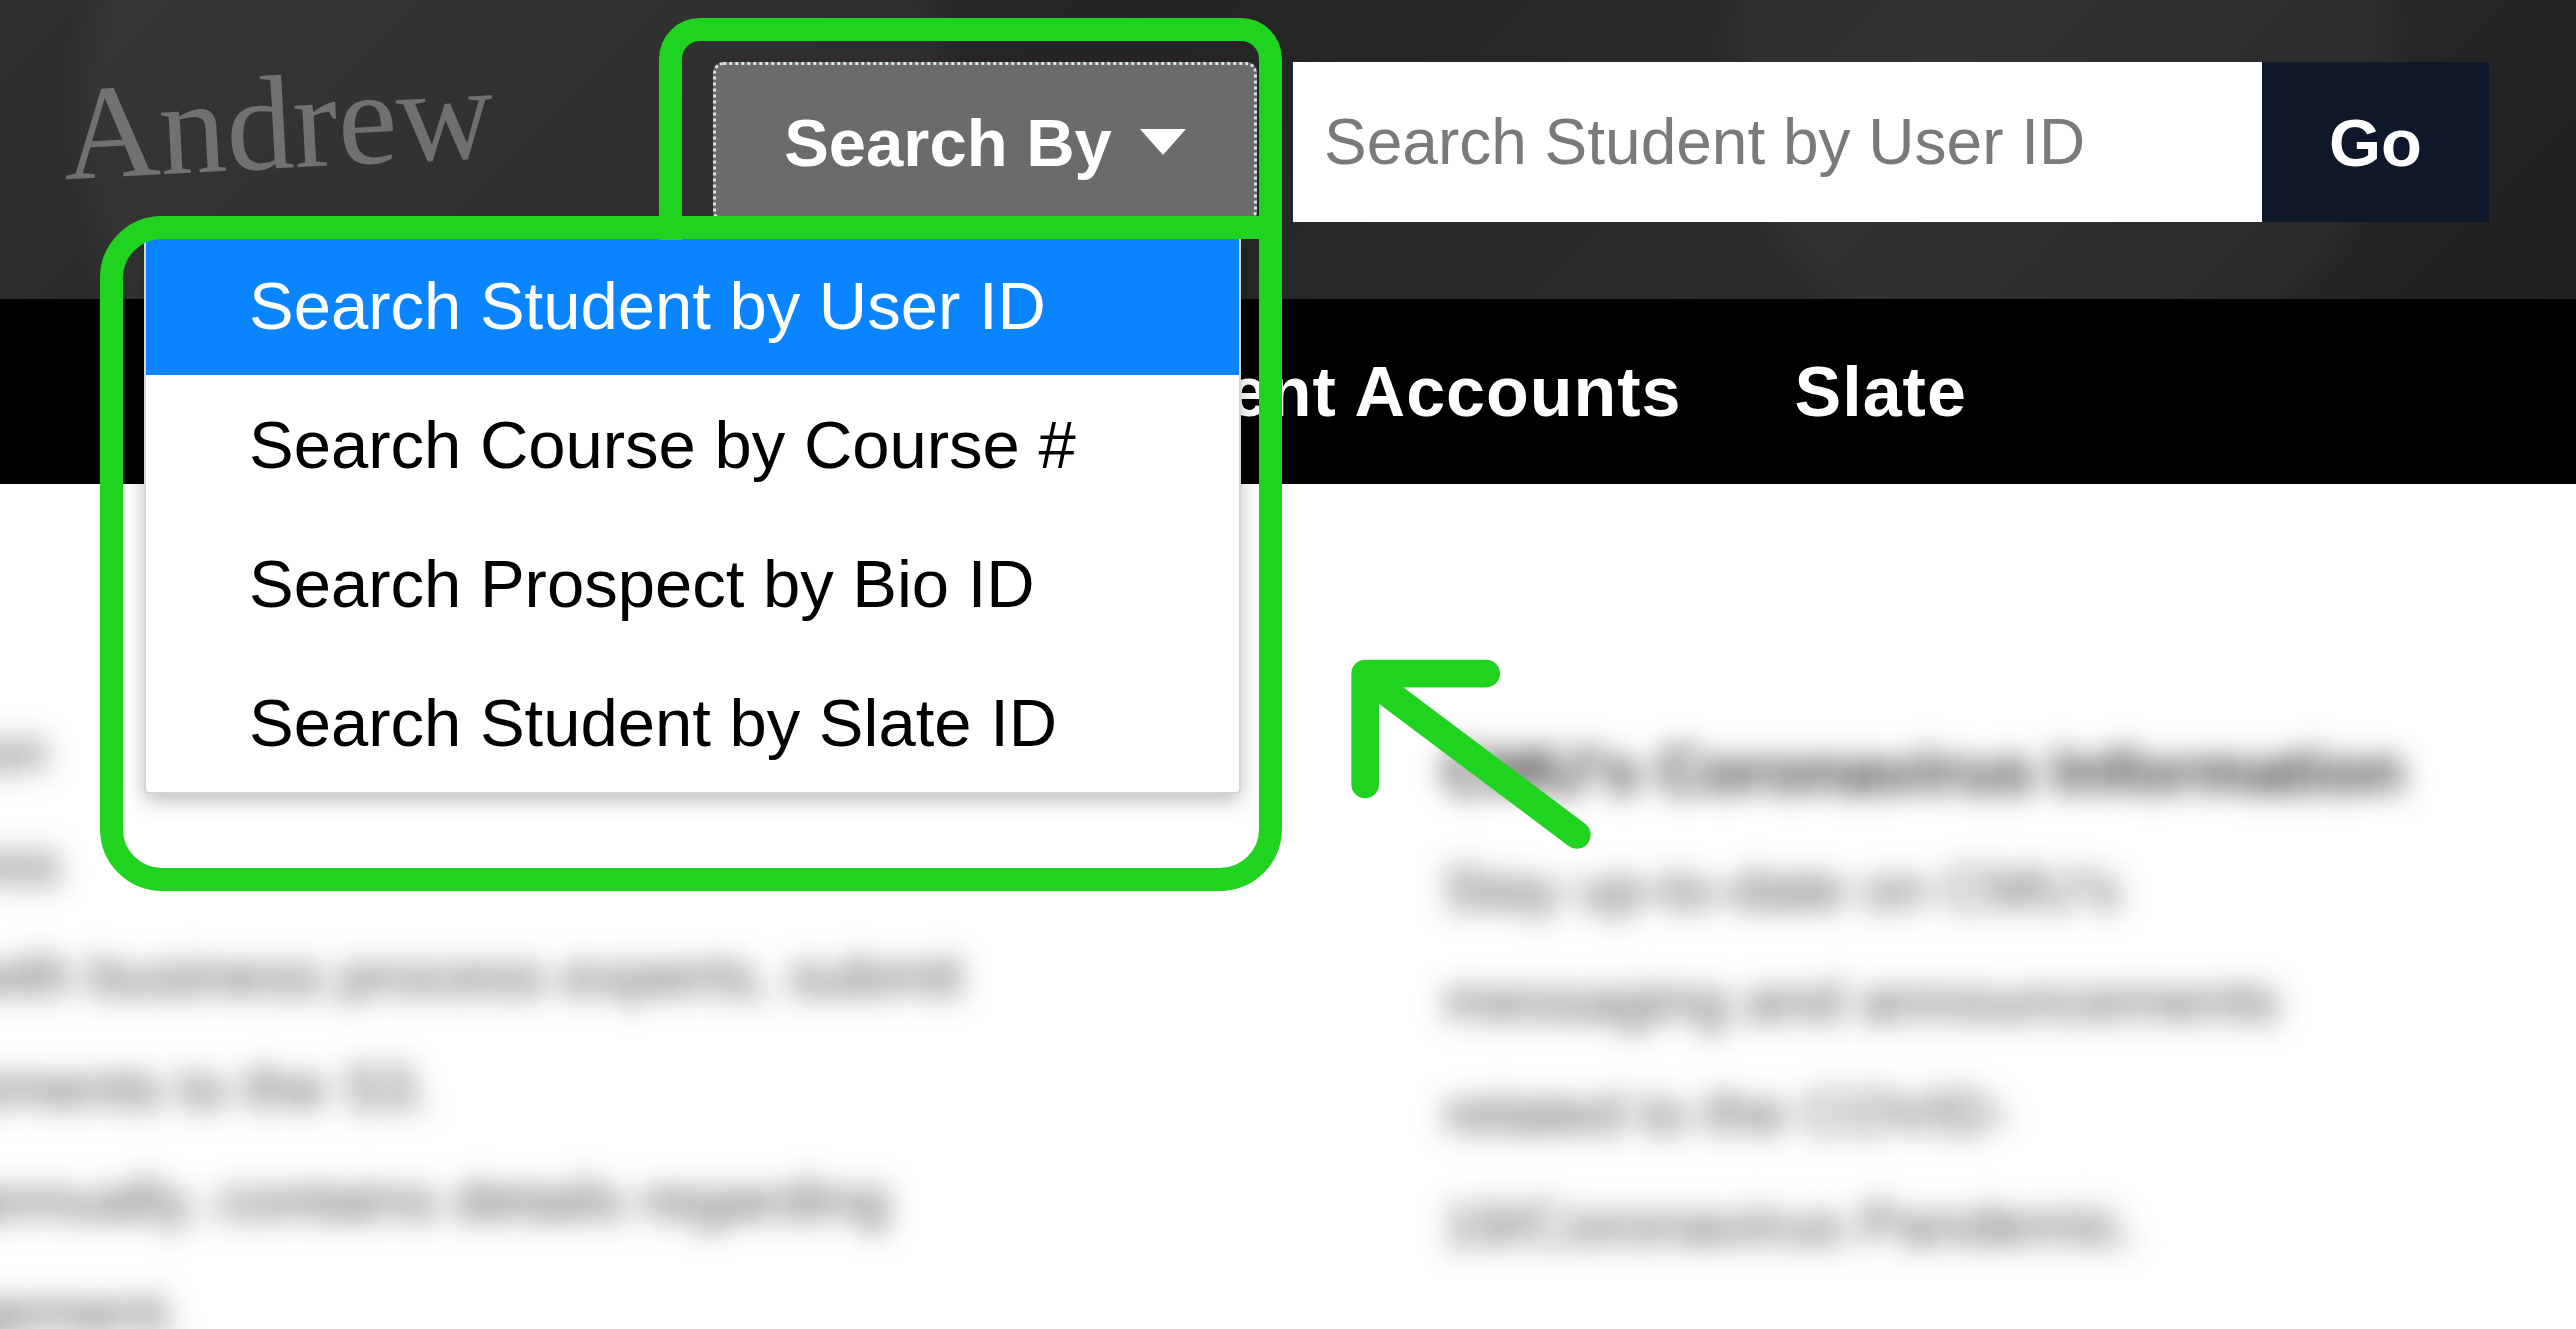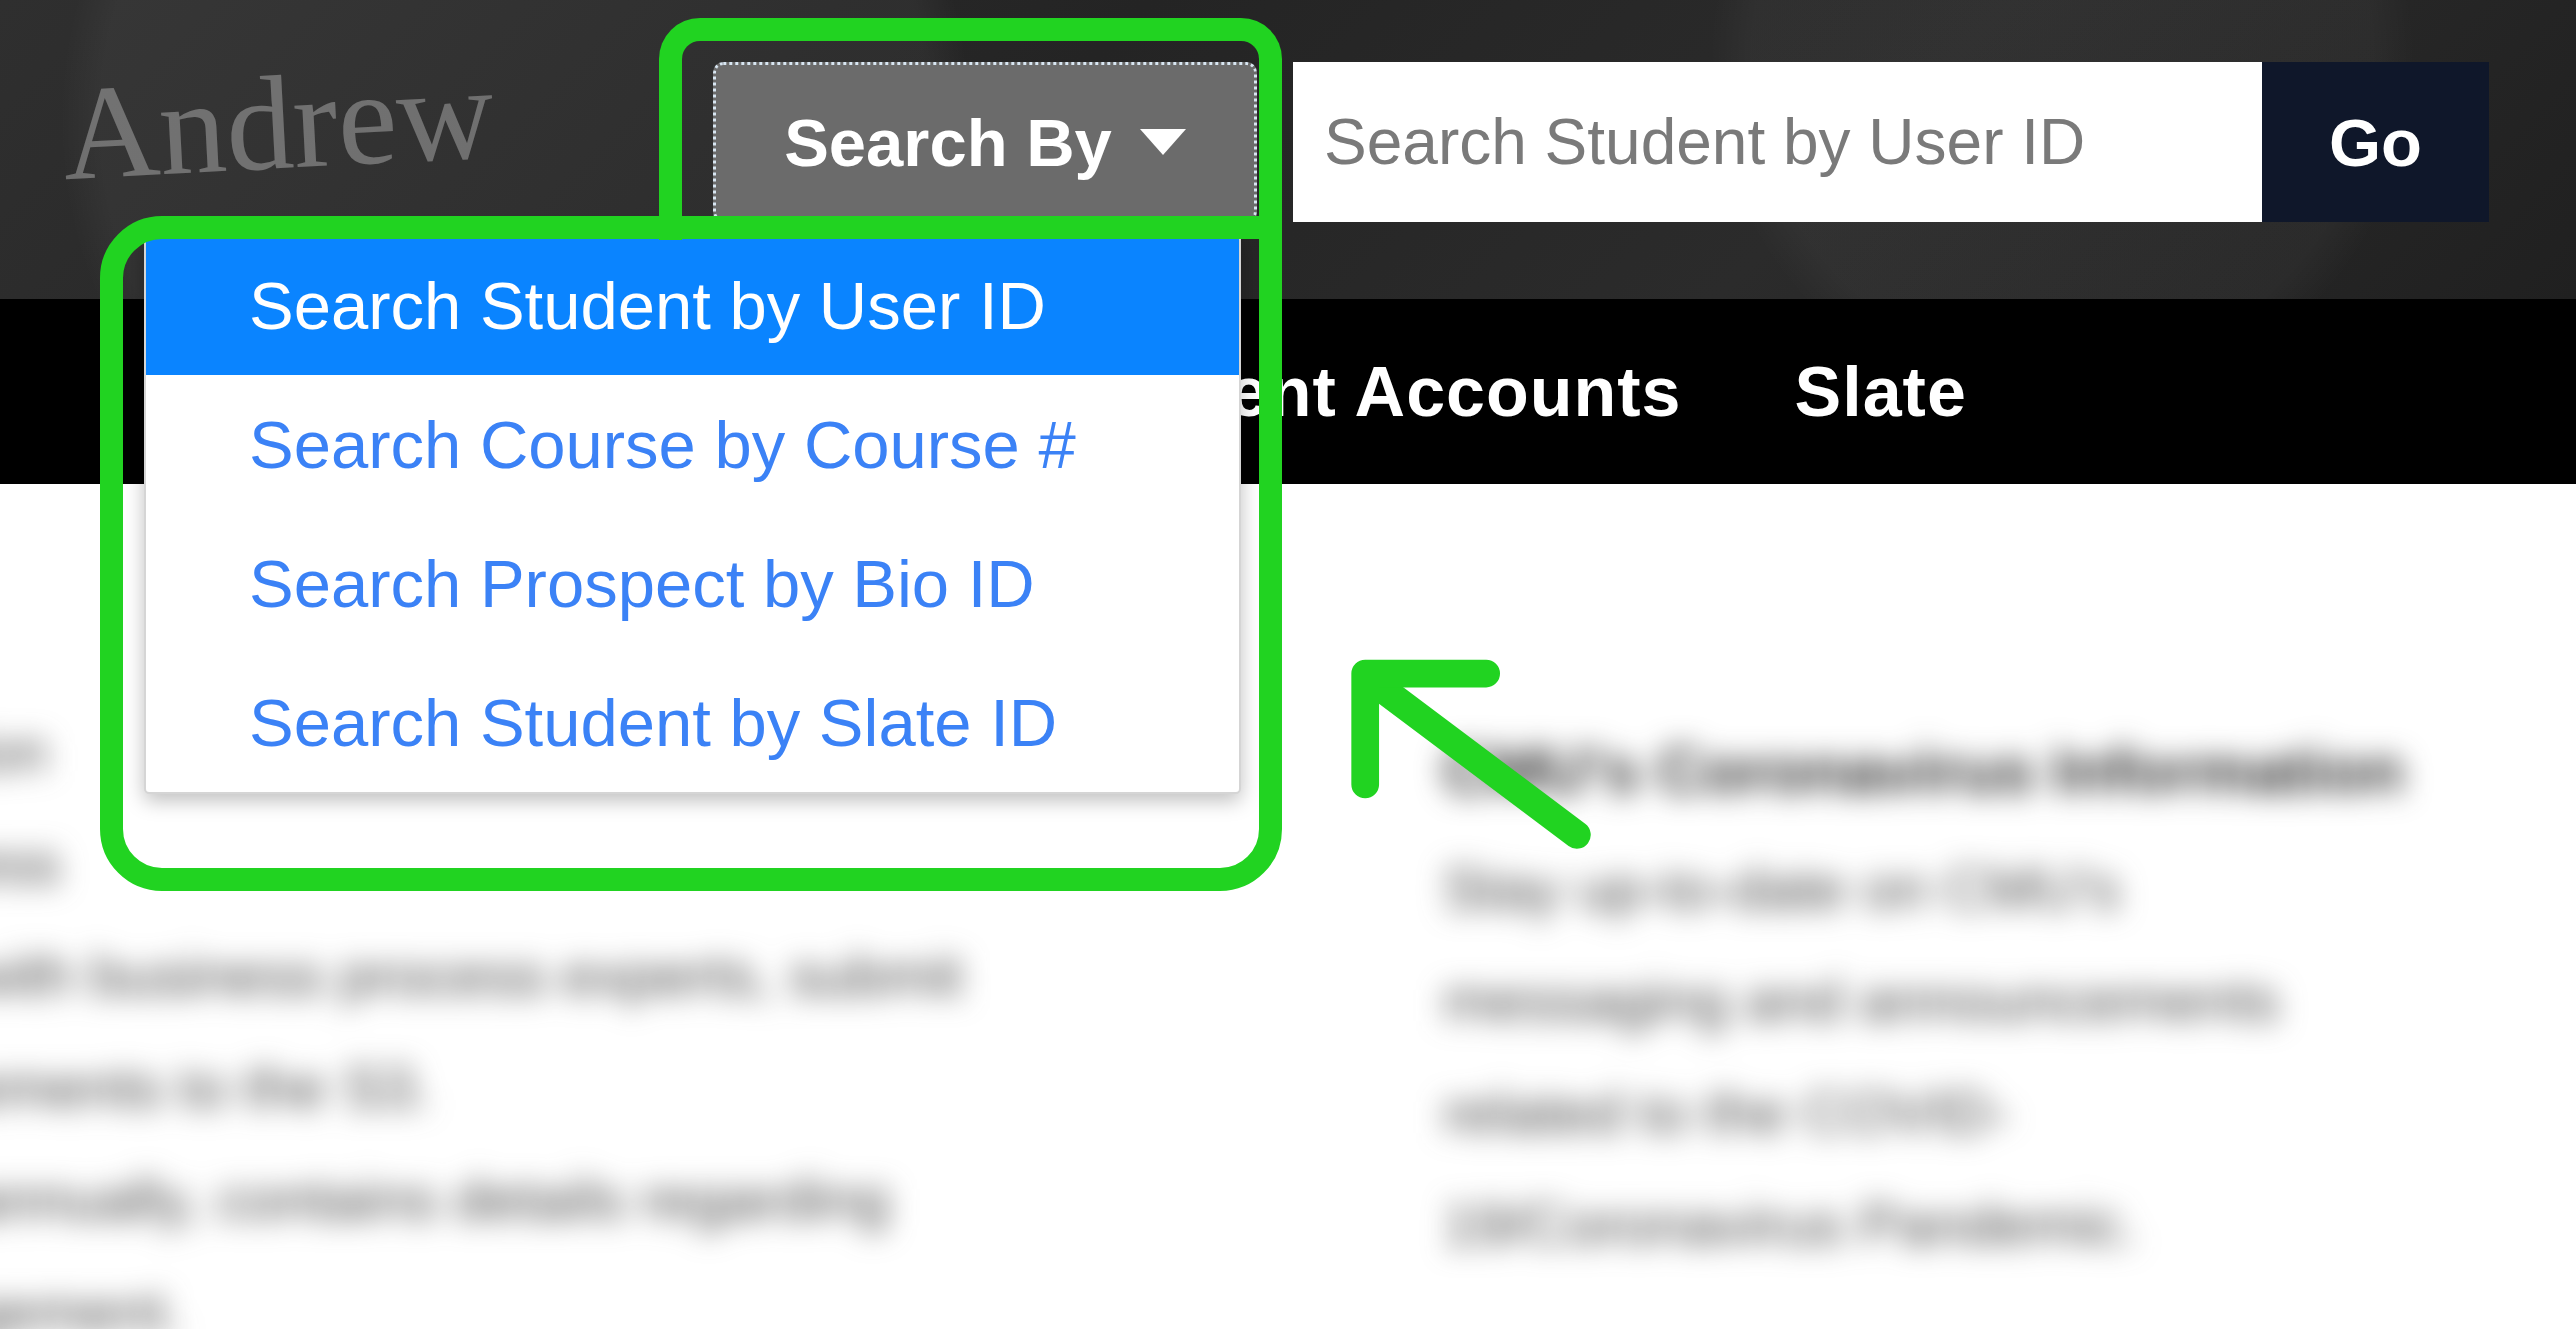--- a/index.html
+++ b/index.html
@@ -120,21 +120,21 @@
       background: #ffffff;
       border: 2.6px solid #d5d5d5;
       border-radius: 5.2px;
       box-shadow: 0 6.2px 20.6px rgba(0,0,0,0.25);
       z-index: 50;
       overflow: hidden;
     }
     .dropdown .opt {
       padding: 31px 93px 31px 103px;
       font-size: 67px;
-      color: #3b82f6;
+      color: #000000;
       cursor: pointer;
       white-space: nowrap;
     }
     .dropdown .opt.selected {
       background: #0a84ff;
       color: #ffffff;
     }
 
     
     .highlight-box {

